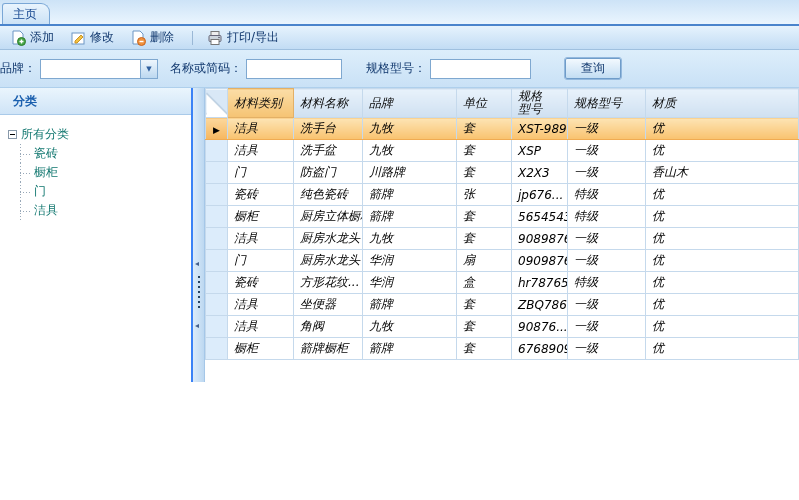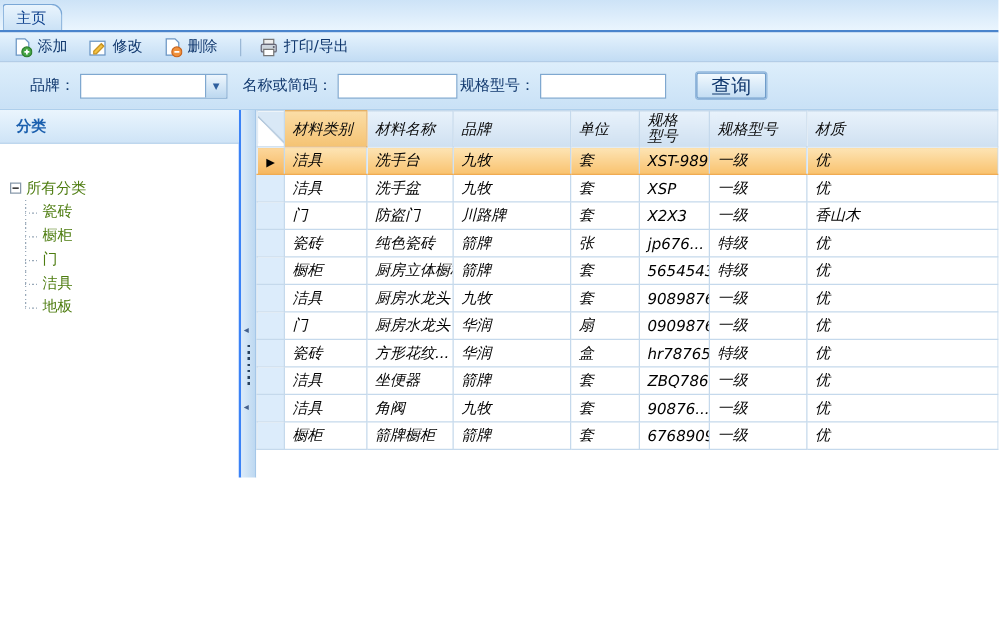--- a/index.html
+++ b/index.html
@@ -21,39 +21,39 @@
   .toolbar { height:24px; background:linear-gradient(to bottom,#e6f3fd,#c2dcf4); border-bottom:1px solid #9fc0df;
              display:flex; align-items:center; padding-left:6px; gap:4px; }
   .tool-btn { display:flex; align-items:center; gap:4px; padding:2px 8px 2px 4px; border-radius:3px; cursor:pointer; color:#11386e; }
   .tool-sep { width:1px; height:14px; background:#9ab8d6; margin:0 6px; }
   .ticon { width:16px; height:16px; display:inline-block; }
 
   
   .filterbar { height:38px; background:linear-gradient(to bottom,#ddeefb,#c9e1f6); border-bottom:1px solid #aecfec;
                display:flex; align-items:center; }
   .filterbar .flabel { color:#11386e; }
-  .lbl-brand { margin-left:24px; }
+  .lbl-brand { margin-left:0; }
   .combo { width:118px; height:20px; margin-left:4px; background:#fff; border:1px solid #7fa8d0; display:flex; }
   .combo-value { flex:1; }
   .combo-btn { width:17px; height:100%; background:linear-gradient(to bottom,#eef6fd,#bcd8f0); border-left:1px solid #7fa8d0;
                display:flex; align-items:center; justify-content:center; font-size:7px; color:#2f5f9e; cursor:pointer; }
   .lbl-name { margin-left:12px; }
-  .lbl-spec { margin-left:2px; }
+  .lbl-spec { margin-left:24px; }
   .txt { height:20px; width:96px; border:1px solid #7fa8d0; margin-left:4px; padding:0 3px; font-size:12px; }
   .txt.spec { width:101px; }
-  .query-btn { margin-left:24px; width:56px; height:21px; border:1px solid #6f9cc9; outline:1px solid #93b8dd; border-radius:2px;
-               background:linear-gradient(to bottom,#f2f9fe,#c3ddf3); color:#11386e; font-size:16px; cursor:pointer;
+  .query-btn { margin-left:34px; width:56px; height:21px; border:1px solid #6f9cc9; outline:1px solid #93b8dd; border-radius:2px;
+               background:linear-gradient(to bottom,#f2f9fe,#c3ddf3); color:#11386e; font-size:12px; cursor:pointer;
                font-family:inherit; }
 
   
   .content { display:flex; height:412px; }
   .sidepanel { width:193px; background:#fff; display:flex; flex-direction:column; border-right:2px solid #3b82f6; }
   .panel-header { height:27px; background:linear-gradient(to bottom,#eaf5fd,#cfe4f7); border-bottom:1px solid #a9cae9;
                   display:flex; align-items:center; padding-left:13px; color:#1a5fae; font-weight:bold; }
-  .tree { flex:1; padding:10px 0 16px 8px; overflow:hidden; color:#4d7c0f;margin-top:16px; }
+  .tree { flex:1; padding:10px 0 16px 8px; overflow:hidden; color:#0f766e; }
   .tree-root-row { display:flex; align-items:center; height:19px; cursor:pointer; }
   .expand-box { width:9px; height:9px; border:1px solid #8899aa; background:#fff; position:relative; margin-right:4px; }
   .expand-box::after { content:""; position:absolute; left:1px; right:1px; top:3px; height:1px; background:#000; }
   .tree-children { position:relative; margin-left:4px; }
   .tree-row { display:flex; align-items:center; height:19px; position:relative; padding-left:22px; cursor:pointer; }
   .tree-row .vline { position:absolute; left:8px; top:0; bottom:0; width:1px;
                      background:repeating-linear-gradient(to bottom,#98a8b8 0 1px,transparent 1px 3px); }
   .tree-row.last .vline { bottom:50%; }
   .tree-row .hline { position:absolute; left:8px; top:50%; width:10px; height:1px;
                      background:repeating-linear-gradient(to right,#98a8b8 0 1px,transparent 1px 3px); }
@@ -188,25 +188,20 @@
             <div class="tree-row">
               <span class="vline"></span>
               <span class="hline"></span>
               <span>门</span>
             </div>
             <div class="tree-row">
               <span class="vline"></span>
               <span class="hline"></span>
               <span>洁具</span>
             </div>
-            <div class="tree-row last">
-              <span class="vline"></span>
-              <span class="hline"></span>
-              <span>地板</span>
-            </div>
           </div>
       </div>
       <div class="panel-footer">
         <button class="side-btn">添加</button>
         <button class="side-btn">修改</button>
         <button class="side-btn">删除</button>
       </div>
     </div>
 
     <div class="splitter">

